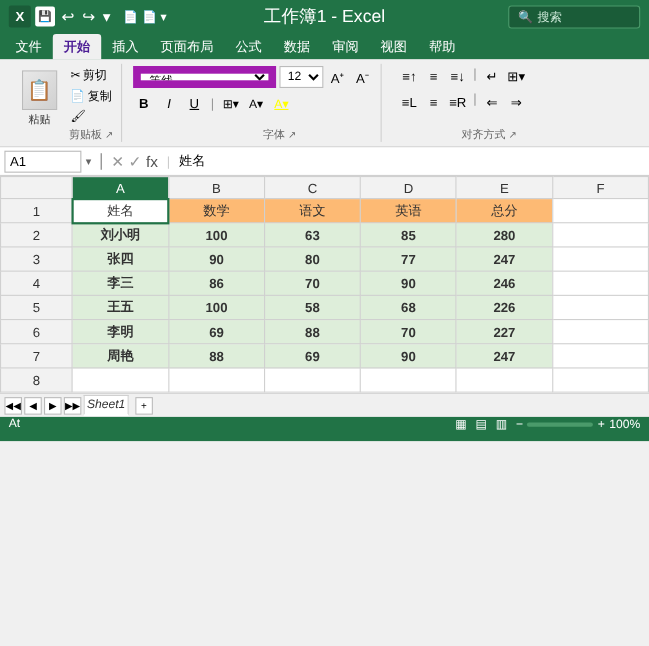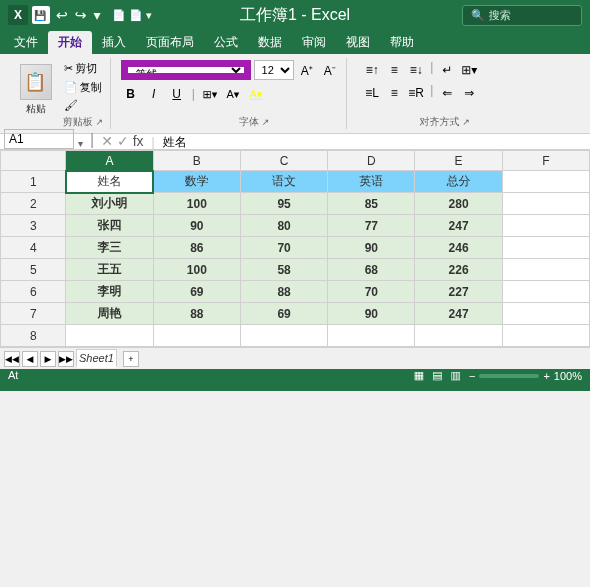--- a/index.html
+++ b/index.html
@@ -144,23 +144,23 @@
       cursor: pointer; font-size: 12px; display: flex; align-items: center; justify-content: center;
     }
     .bold-btn { font-weight: bold; }
     .italic-btn { font-style: italic; }
     .underline-btn { text-decoration: underline; }
 
     
     .formula-bar {
       background: white;
       border-bottom: 1px solid #d0d0d0;
-      height: 16px;
-      display: flex;
-      align-items: flex-end;
+      height: 26px;
+      display: flex;
+      align-items: center;
       padding: 0 4px;
       gap: 4px;
     }
     .name-box {
       width: 70px;
       border: 1px solid #bbb;
       height: 20px;
       font-size: 12px;
       padding: 0 4px;
       display: flex; align-items: center;
@@ -205,21 +205,21 @@
       min-width: 25px;
     }
     .cell {
       border: 1px solid #d0d0d0;
       text-align: center;
       font-size: 12px;
       height: 22px;
       padding: 0 4px;
     }
     .cell.header-cell {
-      background: #7dd3fc;
+      background: #fdba74;
       color: #333;
       font-weight: normal;
     }
     .cell.data-cell {
       background: #deeeda;
       color: #333;
       font-weight: bold;
     }
     .cell.selected-cell {
       background: white;
@@ -425,21 +425,21 @@
           <td class="cell header-cell">数学</td>
           <td class="cell header-cell">语文</td>
           <td class="cell header-cell">英语</td>
           <td class="cell header-cell">总分</td>
           <td class="cell empty-cell"></td>
         </tr>
         <tr>
           <td class="row-header">2</td>
           <td class="cell data-cell">刘小明</td>
           <td class="cell data-cell">100</td>
-          <td class="cell data-cell">95</td>
+          <td class="cell data-cell">63</td>
           <td class="cell data-cell">85</td>
           <td class="cell data-cell">280</td>
           <td class="cell empty-cell"></td>
         </tr>
         <tr>
           <td class="row-header">3</td>
           <td class="cell data-cell">张四</td>
           <td class="cell data-cell">90</td>
           <td class="cell data-cell">80</td>
           <td class="cell data-cell">77</td>

